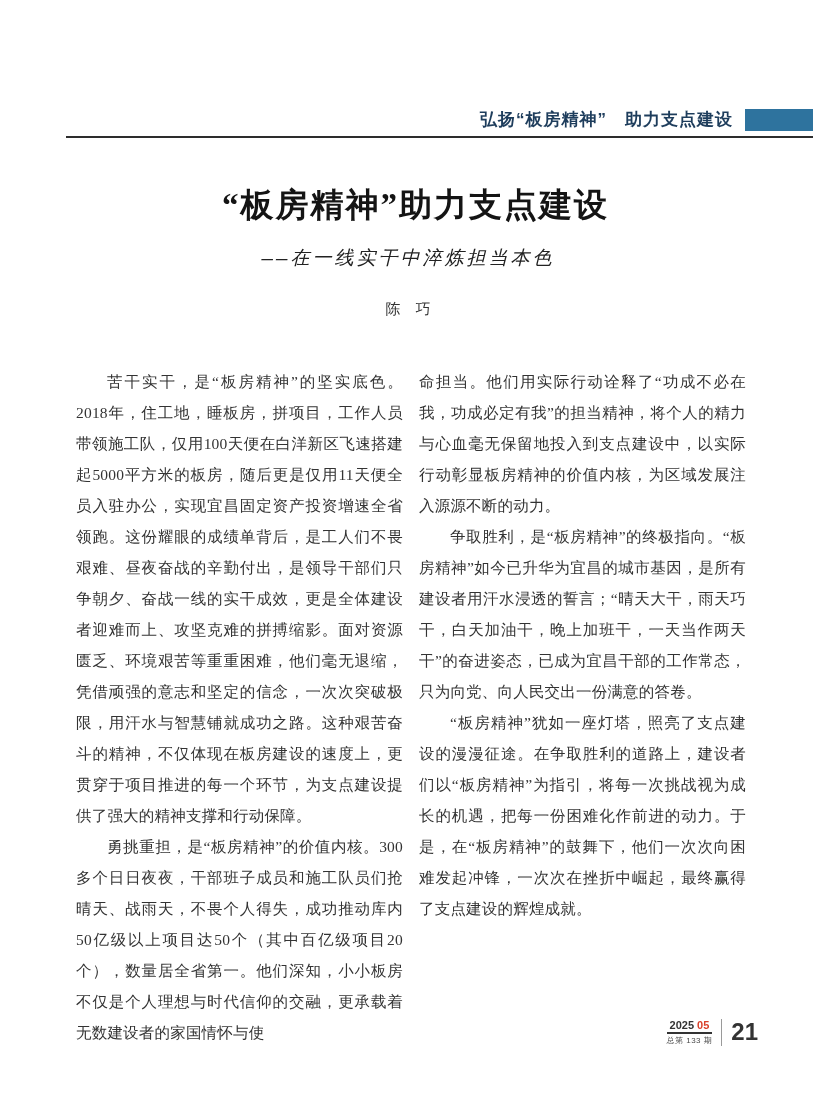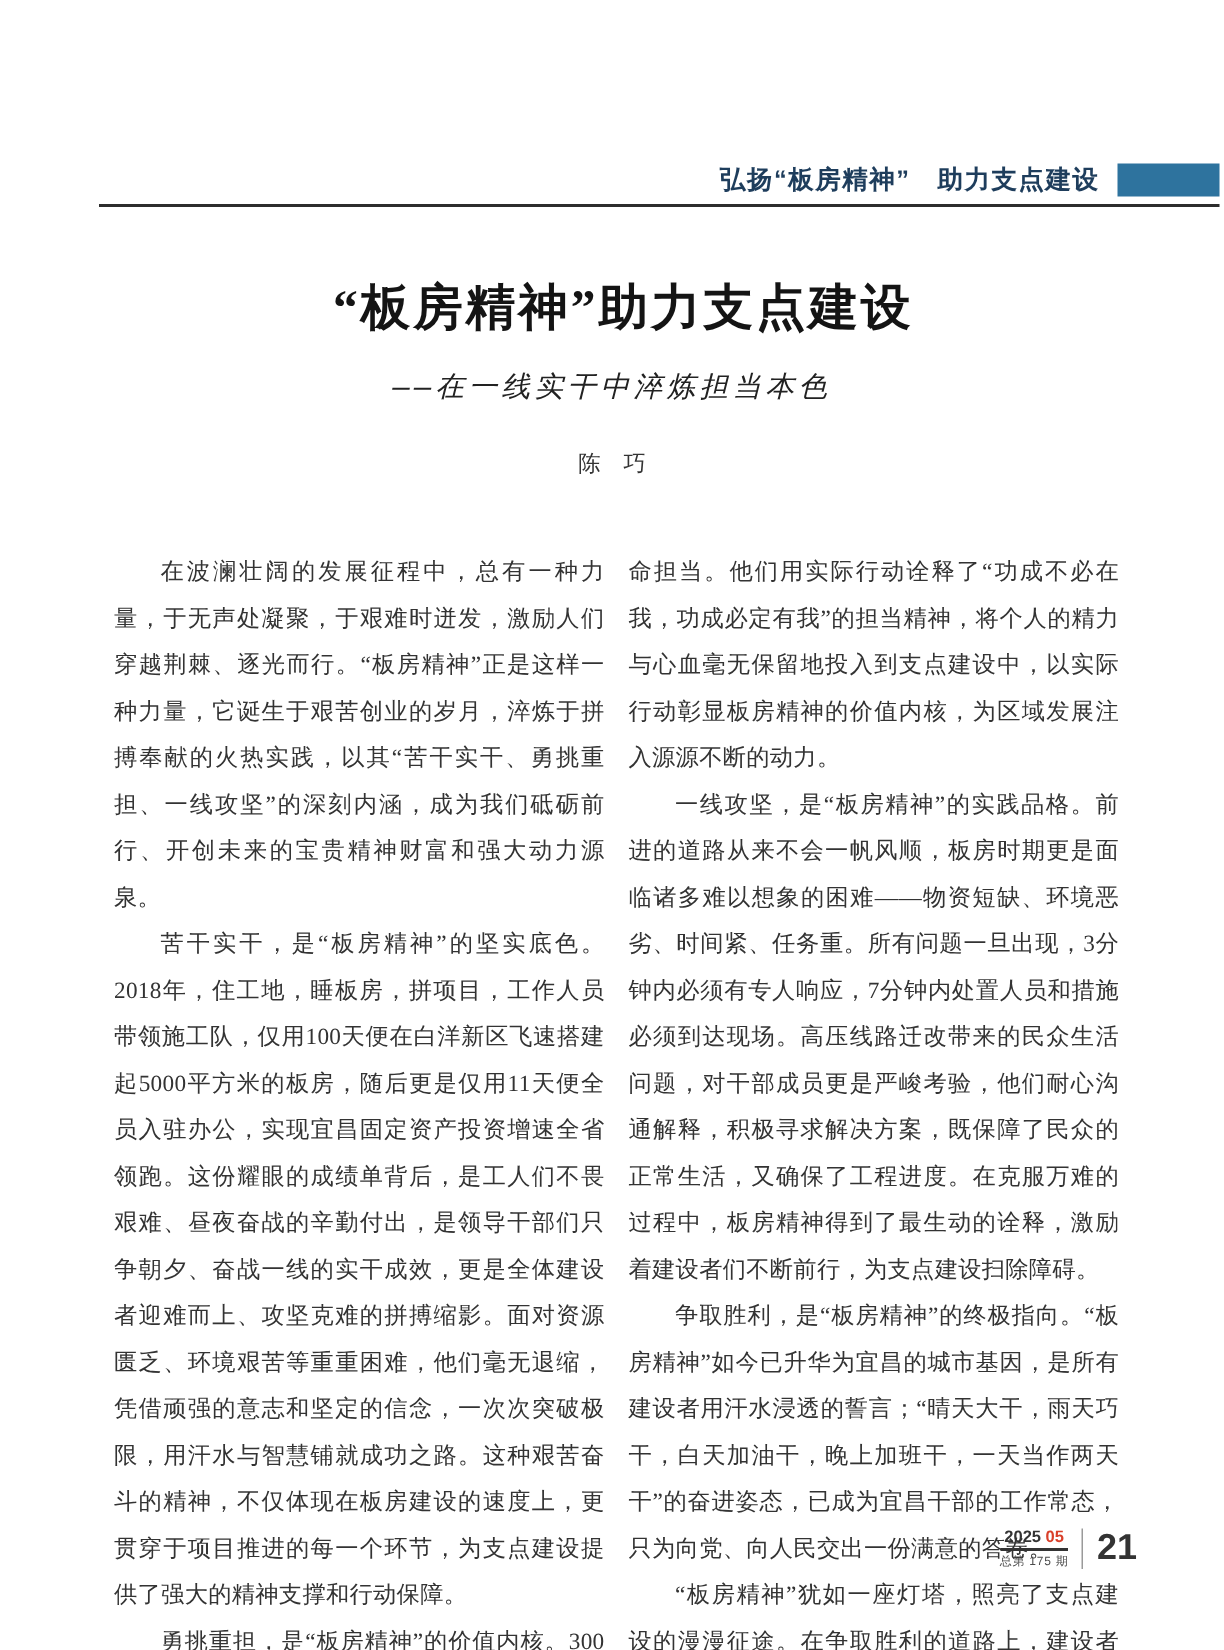--- a/index.html
+++ b/index.html
@@ -110,37 +110,35 @@
     <span class="header-title">弘扬“板房精神”　助力支点建设</span>
     <span class="header-accent"></span>
   </div>
 
   <div class="title">“板房精神”助力支点建设</div>
   <div class="subtitle">——在一线实干中淬炼担当本色</div>
   <div class="author">陈　巧</div>
 
   <div class="body-columns">
     <div class="column">
-      <p class="para">在波澜壮阔的发展征程中，总有一种力量，于无声处凝聚，于艰难时迸发，激励人们穿越荆棘、逐光而行。“板房精神”正是这样一种力量，它诞生于艰苦创业的岁月，淬炼于拼搏奉献的火热实践，以其“苦干实干、勇挑重担、一线攻坚”的深刻内涵，成为我们砥砺前行、开创未来的宝贵精神财富和强大动力源泉。</p>
       <p class="para">苦干实干，是“板房精神”的坚实底色。2018年，住工地，睡板房，拼项目，工作人员带领施工队，仅用100天便在白洋新区飞速搭建起5000平方米的板房，随后更是仅用11天便全员入驻办公，实现宜昌固定资产投资增速全省领跑。这份耀眼的成绩单背后，是工人们不畏艰难、昼夜奋战的辛勤付出，是领导干部们只争朝夕、奋战一线的实干成效，更是全体建设者迎难而上、攻坚克难的拼搏缩影。面对资源匮乏、环境艰苦等重重困难，他们毫无退缩，凭借顽强的意志和坚定的信念，一次次突破极限，用汗水与智慧铺就成功之路。这种艰苦奋斗的精神，不仅体现在板房建设的速度上，更贯穿于项目推进的每一个环节，为支点建设提供了强大的精神支撑和行动保障。</p>
       <p class="para">勇挑重担，是“板房精神”的价值内核。300多个日日夜夜，干部班子成员和施工队员们抢晴天、战雨天，不畏个人得失，成功推动库内50亿级以上项目达50个（其中百亿级项目20个），数量居全省第一。他们深知，小小板房不仅是个人理想与时代信仰的交融，更承载着无数建设者的家国情怀与使</p>
     </div>
     <div class="column">
       <p class="para no-indent">命担当。他们用实际行动诠释了“功成不必在我，功成必定有我”的担当精神，将个人的精力与心血毫无保留地投入到支点建设中，以实际行动彰显板房精神的价值内核，为区域发展注入源源不断的动力。</p>
-      <p class="para">一线攻坚，是“板房精神”的实践品格。前进的道路从来不会一帆风顺，板房时期更是面临诸多难以想象的困难——物资短缺、环境恶劣、时间紧、任务重。所有问题一旦出现，3分钟内必须有专人响应，7分钟内处置人员和措施必须到达现场。高压线路迁改带来的民众生活问题，对干部成员更是严峻考验，他们耐心沟通解释，积极寻求解决方案，既保障了民众的正常生活，又确保了工程进度。在克服万难的过程中，板房精神得到了最生动的诠释，激励着建设者们不断前行，为支点建设扫除障碍。</p>
       <p class="para">争取胜利，是“板房精神”的终极指向。“板房精神”如今已升华为宜昌的城市基因，是所有建设者用汗水浸透的誓言；“晴天大干，雨天巧干，白天加油干，晚上加班干，一天当作两天干”的奋进姿态，已成为宜昌干部的工作常态，只为向党、向人民交出一份满意的答卷。</p>
       <p class="para">“板房精神”犹如一座灯塔，照亮了支点建设的漫漫征途。在争取胜利的道路上，建设者们以“板房精神”为指引，将每一次挑战视为成长的机遇，把每一份困难化作前进的动力。于是，在“板房精神”的鼓舞下，他们一次次向困难发起冲锋，一次次在挫折中崛起，最终赢得了支点建设的辉煌成就。</p>
 
     </div>
   </div>
 
   <div class="footer">
     <div class="issue-block">
       <div class="issue-top">
         <span>2025</span><span class="issue-no">05</span>
       </div>
-      <div class="issue-total">总第 175 期</div>
+      <div class="issue-total">总第 133 期</div>
     </div>
     <div class="footer-divider"></div>
     <div class="page-number">21</div>
   </div>
 
 </div>
 
 </body></html>

